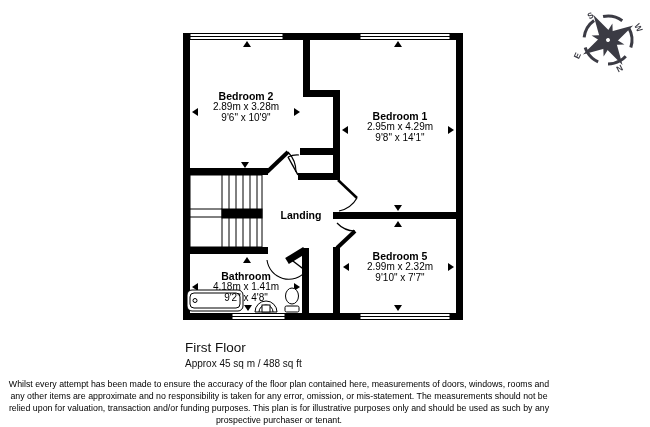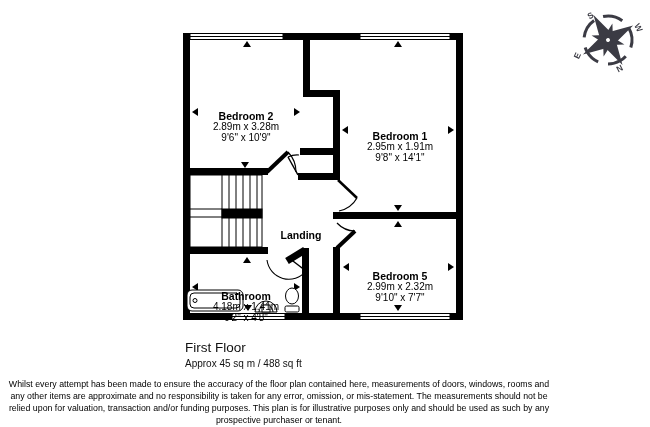--- a/index.html
+++ b/index.html
@@ -1,20 +1,20 @@
 <!DOCTYPE html>
 <html><head>
 <meta charset="utf-8">
 <style>
   html,body{margin:0;padding:0;background:#fff;}
   #page{position:relative;width:650px;height:427px;background:#fff;overflow:hidden;
         font-family:"Liberation Sans",sans-serif;color:#000;}
   #plan-svg{position:absolute;left:0;top:0;}
   .room-label{position:absolute;transform:translate(-50%,-50%);text-align:center;
-              white-space:nowrap;font-size:10px;line-height:10.8px;color:#000;margin-top:20px;}
+              white-space:nowrap;font-size:10px;line-height:10.8px;color:#000;}
   .room-name{font-weight:bold;font-size:10.5px;}
   .plan-title{position:absolute;left:185px;top:340px;font-size:13.5px;color:#111;}
   .plan-area{position:absolute;left:185px;top:358px;font-size:10px;font-weight:normal;color:#111;}
   .disclaimer{position:absolute;left:0;top:379px;width:558px;text-align:center;
               font-size:8.8px;line-height:11.9px;color:#000;}
 </style>
 </head>
 <body>
 
 <div id="page">
@@ -130,21 +130,21 @@
   </svg>
 
   <div class="room-label" style="left:246px;top:107px;">
     <div class="room-name">Bedroom 2</div>
     <div class="room-dim">2.89m x 3.28m</div>
     <div class="room-dim">9'6" x 10'9"</div>
   </div>
 
   <div class="room-label" style="left:400px;top:127px;">
     <div class="room-name">Bedroom 1</div>
-    <div class="room-dim">2.95m x 1.91m</div>
+    <div class="room-dim">2.95m x 4.29m</div>
     <div class="room-dim">9'8" x 14'1"</div>
   </div>
 
   <div class="room-label" style="left:400px;top:267px;">
     <div class="room-name">Bedroom 5</div>
     <div class="room-dim">2.99m x 2.32m</div>
     <div class="room-dim">9'10" x 7'7"</div>
   </div>
 
   <div class="room-label" style="left:246px;top:287px;">

